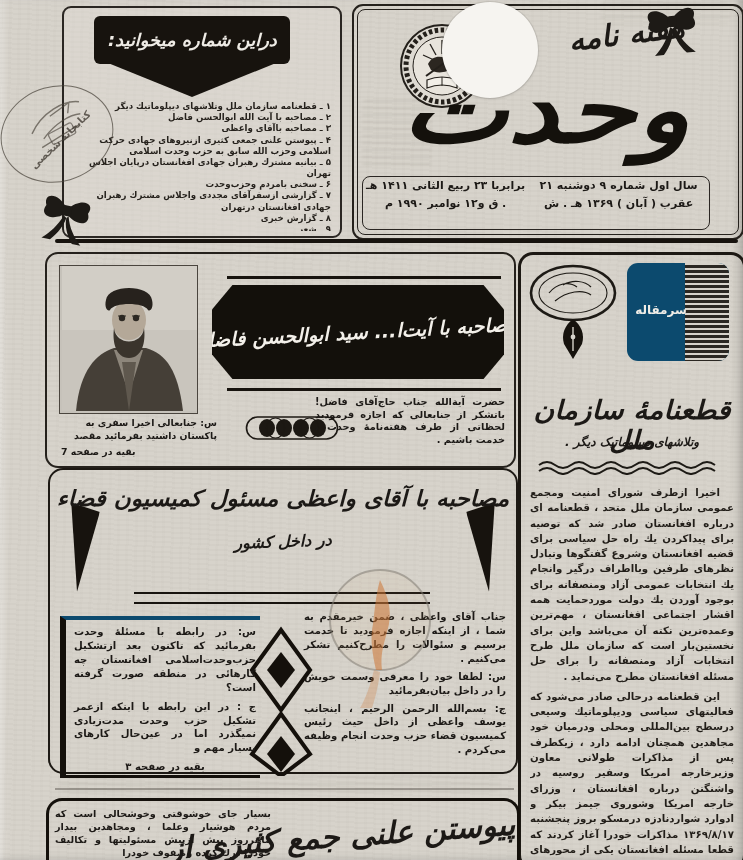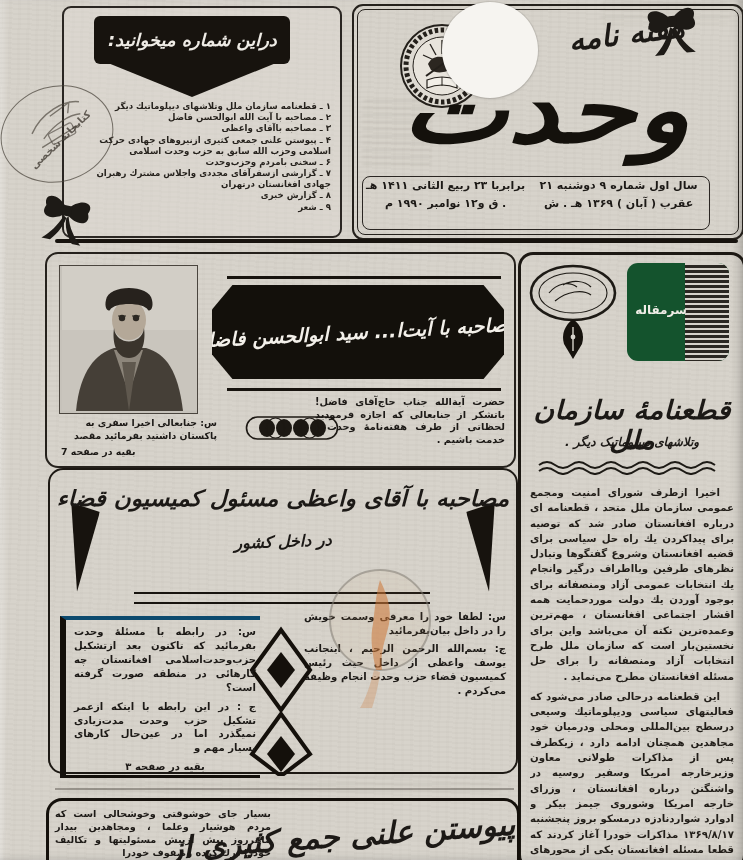--- a/index.html
+++ b/index.html
@@ -64,21 +64,21 @@
   #fazel-octagon span{color:#f3f0ea;font-size:19px;font-weight:bold;font-style:italic;white-space:nowrap;
     transform:rotate(-3deg) scaleX(1.02);}
   #fazel-intro{position:absolute;left:268px;top:142px;width:190px;font-size:9.8px;line-height:1.3;
     text-align:justify;text-align-last:right;font-weight:600;}
   #circle-chain{position:absolute;left:198px;top:160px;width:94px;height:28px;}
   
   #editorial{position:absolute;left:518px;top:252px;width:222px;height:612px;z-index:2;
     border:3px solid #1c1813;border-radius:15px;}
   #pen-emblem{position:absolute;left:4px;top:8px;width:96px;height:104px;}
   #editorial-label-box{position:absolute;left:106px;top:8px;width:102px;height:98px;border-radius:11px;
-    background:#14532d;overflow:hidden;}
+    background:#0c4a6e;overflow:hidden;}
   #editorial-label-box .stripes{position:absolute;right:0;top:0;bottom:0;width:44px;
     background:repeating-linear-gradient(180deg,#d6d2ca 0 2px,#2b2722 2px 5px);}
   #editorial-label-box .label{position:absolute;left:6px;top:40px;width:56px;color:#f0ede7;
     font-size:12px;font-weight:bold;text-align:center;}
   #ed-headline{position:absolute;left:0;top:140px;width:100%;text-align:center;
     font-size:26px;font-weight:bold;font-style:italic;transform:scaleX(1.08);}
   #ed-subhead{position:absolute;left:0;top:180px;width:100%;text-align:center;
     font-size:12px;font-weight:bold;font-style:italic;}
   #wavy{position:absolute;left:16px;top:204px;}
   #ed-body{position:absolute;left:9px;right:9px;top:230px;bottom:2px;overflow:hidden;
@@ -129,20 +129,21 @@
   <div id="contents-box">
     <div id="contents-banner">
       <span>دراین شماره میخوانید:</span>
     </div>
     <div id="contents-arrow"></div>
     <div id="toc-list" class="rtl">
       <div class="toc-item">۱ ـ قطعنامه سازمان ملل وتلاشهای دیپلوماتیك دیگر</div>
       <div class="toc-item">۲ ـ مصاحبه با آیت الله ابوالحسن فاضل</div>
       <div class="toc-item">۳ ـ مصاحبه باآقای واعظی</div>
       <div class="toc-item">۴ ـ پیوستن علنی جمعی کثیری ازنیروهای جهادی حرکت اسلامی وحزب الله سابق به حزب وحدت اسلامی</div>
+      <div class="toc-item">۵ ـ بیانیه مشترك رهبران جهادی افغانستان درپایان اجلاس تهران</div>
       <div class="toc-item">۶ ـ سخنی بامردم وحزب‌وحدت</div>
       <div class="toc-item">۷ ـ گزارشی ازسفرآقای مجددی واجلاس مشترك رهبران جهادی افغانستان درتهران</div>
       <div class="toc-item">۸ ـ گزارش خبری</div>
       <div class="toc-item">۹ ـ شعر</div>
 
     </div>
   </div>
 
   <div id="library-stamp">
     <svg width="110" height="92" viewBox="0 0 110 92">
@@ -254,20 +255,21 @@
     </div>
   </div>
 
   <div id="waezi-box">
     <div class="wz-tri" id="wz-tri-left"></div>
     <div class="wz-tri" id="wz-tri-right"></div>
     <div id="wz-headline">مصاحبه با آقای واعظی مسئول کمیسیون قضاء</div>
     <div id="wz-subhead">در داخل کشور</div>
     <div id="wz-divider"></div>
     <div id="wz-col-right" class="rtl">
+      <p>جناب آقای واعظی ، ضمن خیرمقدم به شما ، از اینکه اجازه فرمودید تا خدمت برسیم و سئوالات را مطرح‌کنیم تشکر می‌کنیم .</p>
       <p>س: لطفا خود را معرفی وسمت خویش را در داخل بیان‌بفرمائید</p>
       <p>ج: بسم‌الله الرحمن الرحیم ، اینجانب یوسف واعظی از داخل حیث رئیس کمیسیون قضاء حزب وحدت انجام وظیفه می‌کردم .</p>
     </div>
     <svg id="diamond-ornament" viewBox="0 0 66 150">
       <path d="M33 4 L62 44 L33 84 L4 44 Z" fill="none" stroke="#14100b" stroke-width="4"></path>
       <path d="M33 26 L47 44 L33 62 L19 44 Z" fill="#14100b"></path>
       <path d="M33 88 L62 128 L33 150 L4 128 Z" fill="none" stroke="#14100b" stroke-width="4"></path>
       <path d="M33 110 L47 128 L33 146 L19 128 Z" fill="#14100b"></path>
     </svg>
     <div id="wz-col-left" class="rtl">

